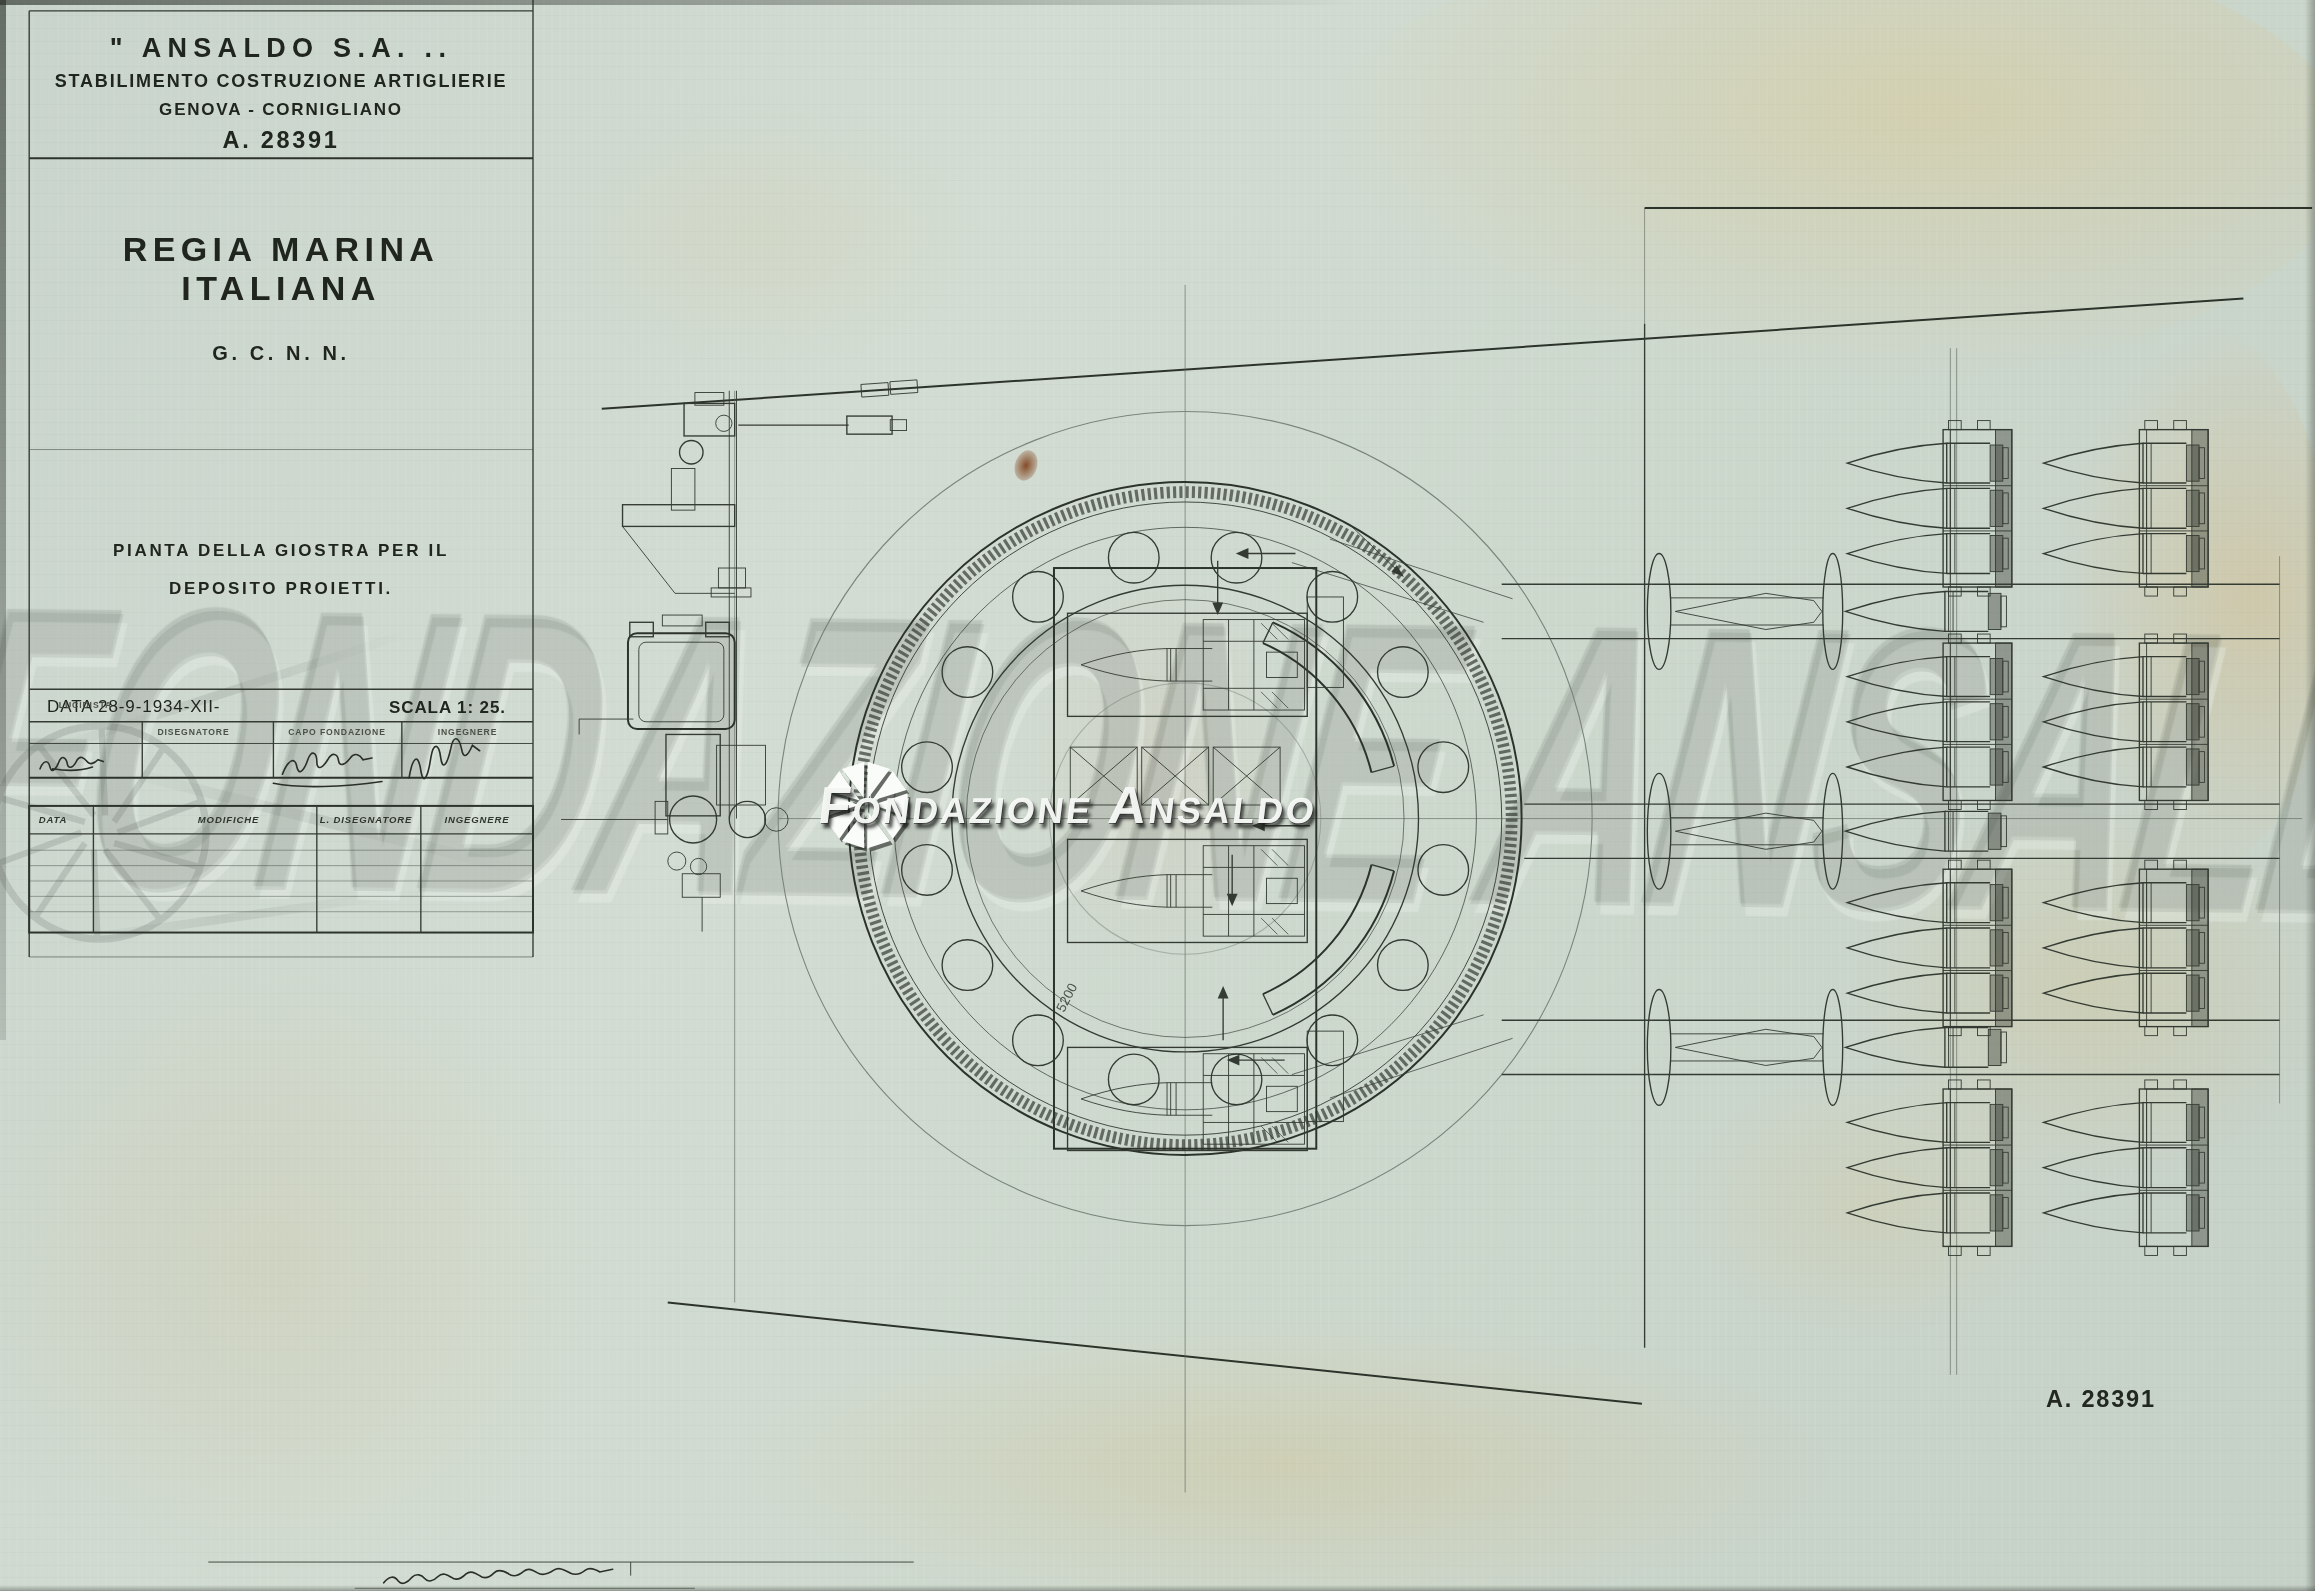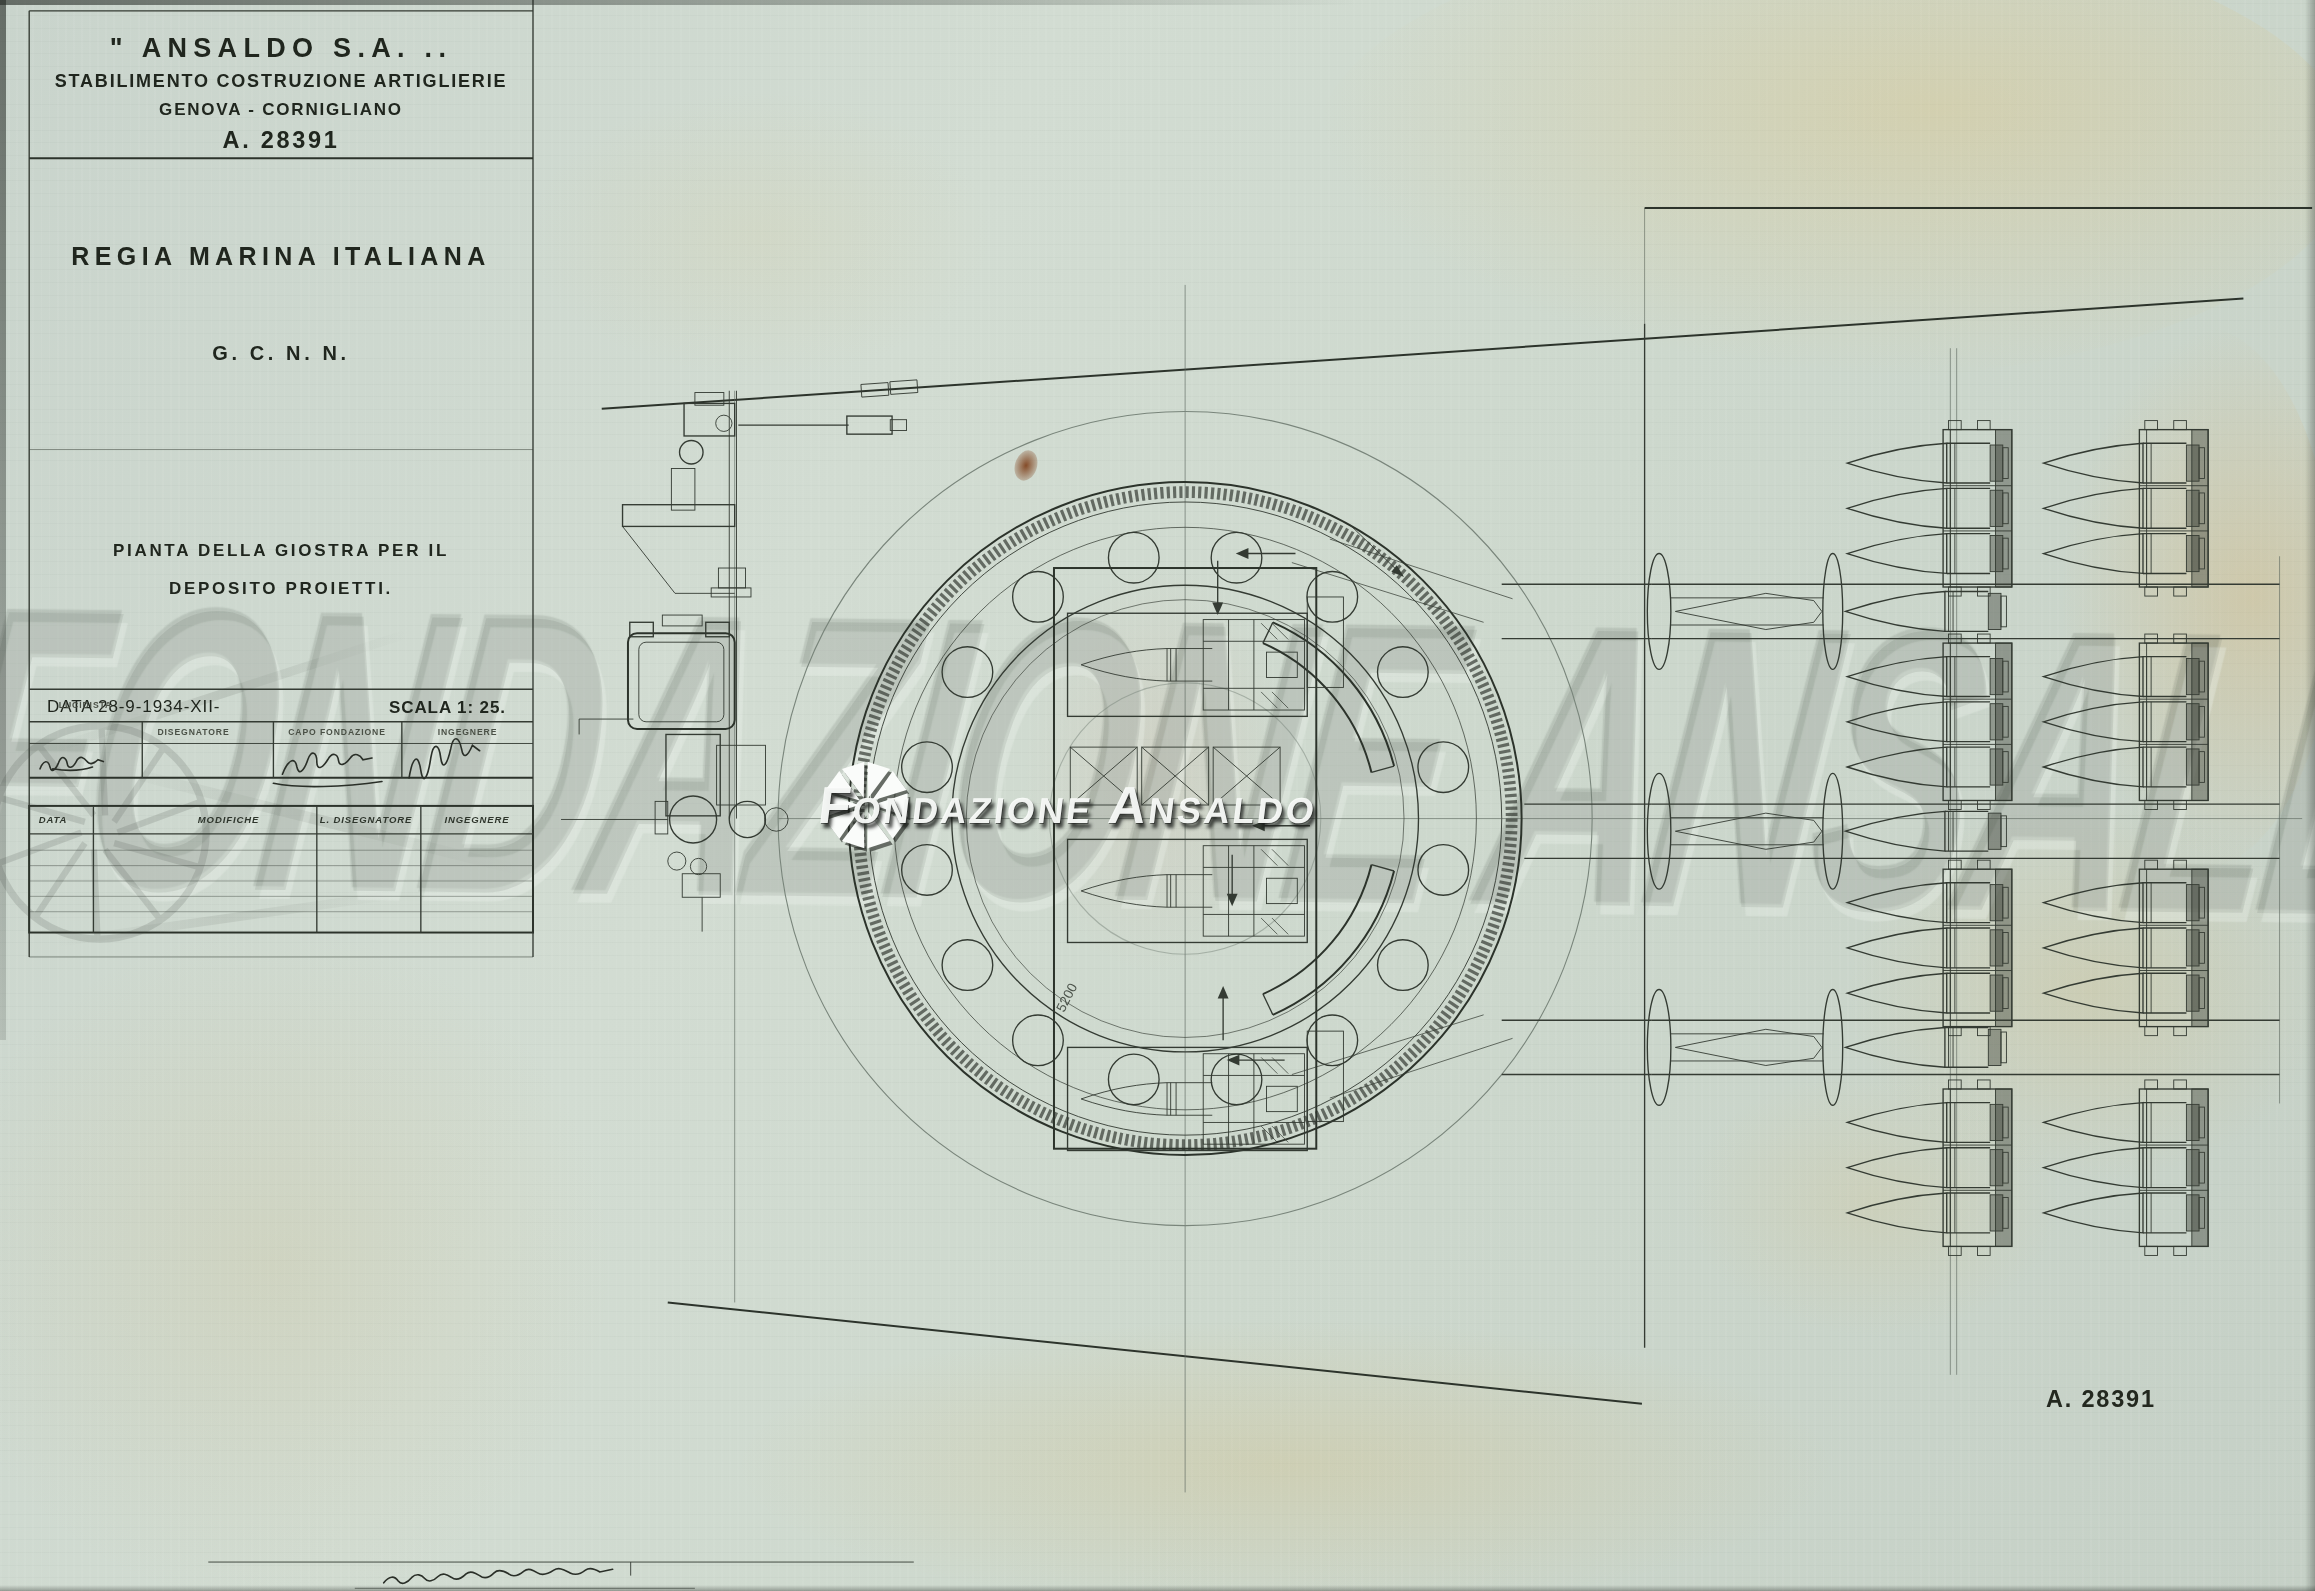--- a/index.html
+++ b/index.html
@@ -318,21 +318,21 @@
       <path class="k1" d="M230,1727 H1010 M697,1727 V1742"></path>
       <path class="hand" stroke-width="1.4" d="M424,1750 c6,-8 12,-8 16,-2 c4,5 10,2 15,-4 c5,-5 11,-3 14,1 c4,5 10,3 15,-2 c5,-5 10,-2 15,1 c5,4 11,1 16,-4 c5,-4 10,-1 15,2 c5,4 11,2 16,-3 c5,-5 11,-2 16,1 c5,4 11,2 17,-3 c5,-4 10,-1 15,2 c6,4 12,1 18,-3 c6,-4 12,0 18,3 c6,3 12,1 17,-3 c5,-4 11,-1 16,2 l14,-3"></path>
       <path class="k1" opacity=".7" d="M392,1756 H768"></path>
     </g>
   </svg>
 
   <div class="tb" style="top:33px;font-size:27px;letter-spacing:6.3px;">" ANSALDO  S.A. ..</div>
   <div class="tb" style="top:71px;font-size:18px;letter-spacing:1.8px;">STABILIMENTO  COSTRUZIONE  ARTIGLIERIE</div>
   <div class="tb" style="top:100px;font-size:17px;letter-spacing:1.8px;">GENOVA - CORNIGLIANO</div>
   <div class="tb" style="top:127px;font-size:23.5px;letter-spacing:2.7px;">A. 28391</div>
-  <div class="tb" style="top:242px;font-size:25px;letter-spacing:5.4px;">REGIA  MARINA  ITALIANA</div>
+  <div class="tb" style="top:230px;font-size:34px;letter-spacing:5.4px;">REGIA  MARINA  ITALIANA</div>
   <div class="tb" style="top:342px;font-size:20px;letter-spacing:3.6px;text-align:center;">G. C. N. N.</div>
   <div class="tb" style="top:541px;font-size:17px;letter-spacing:2.7px;">PIANTA  DELLA  GIOSTRA  PER  IL</div>
   <div class="tb" style="top:579px;font-size:17px;letter-spacing:2.7px;">DEPOSITO  PROIETTI.</div>
   <div class="abs" style="left:47px;top:697px;font-size:17px;font-weight:400;letter-spacing:0.9px;color:#20261e;">DATA  28-9-1934-XII-</div>
   <div class="abs" style="left:389px;top:698px;font-size:17px;font-weight:700;letter-spacing:0.9px;color:#20261e;">SCALA  1: 25.</div>
 
   <div class="small-h" style="left:29px;top:700px;width:113px;">LUCIDISTA</div>
   <div class="small-h" style="left:128px;top:727px;width:131px;">DISEGNATORE</div>
   <div class="small-h" style="left:273px;top:727px;width:128px;">CAPO  FONDAZIONE</div>
   <div class="small-h" style="left:402px;top:727px;width:131px;">INGEGNERE</div>

